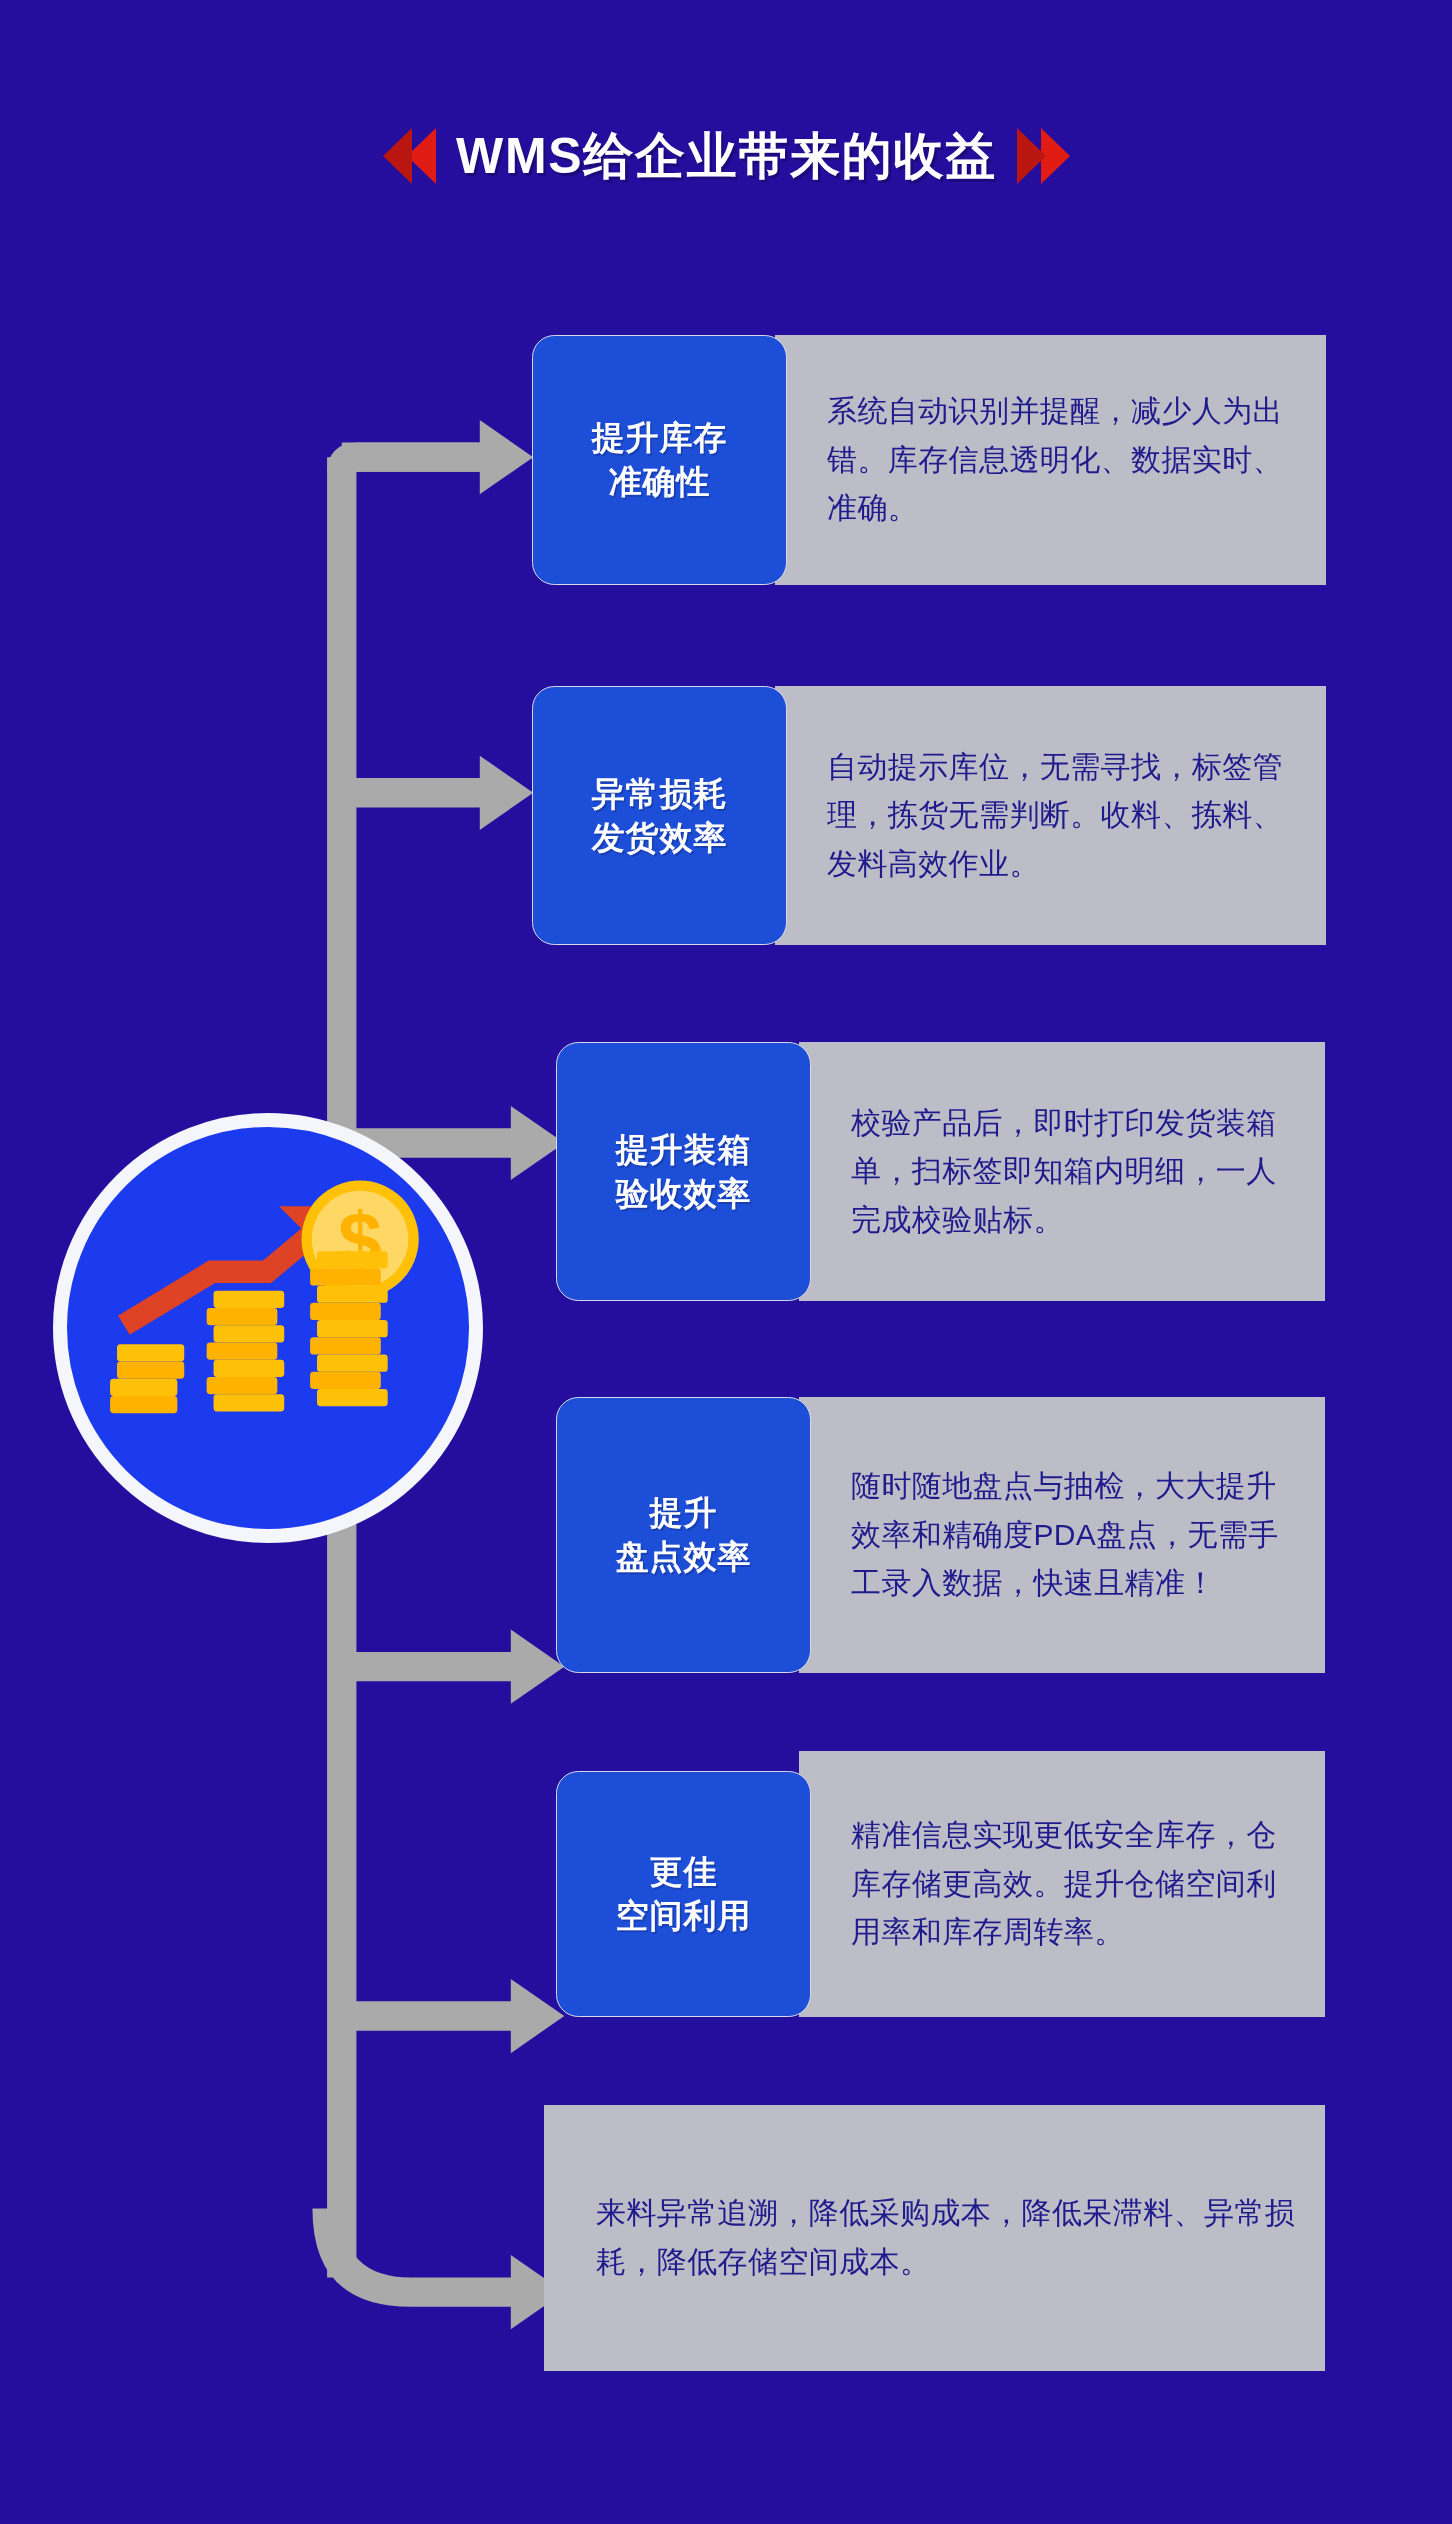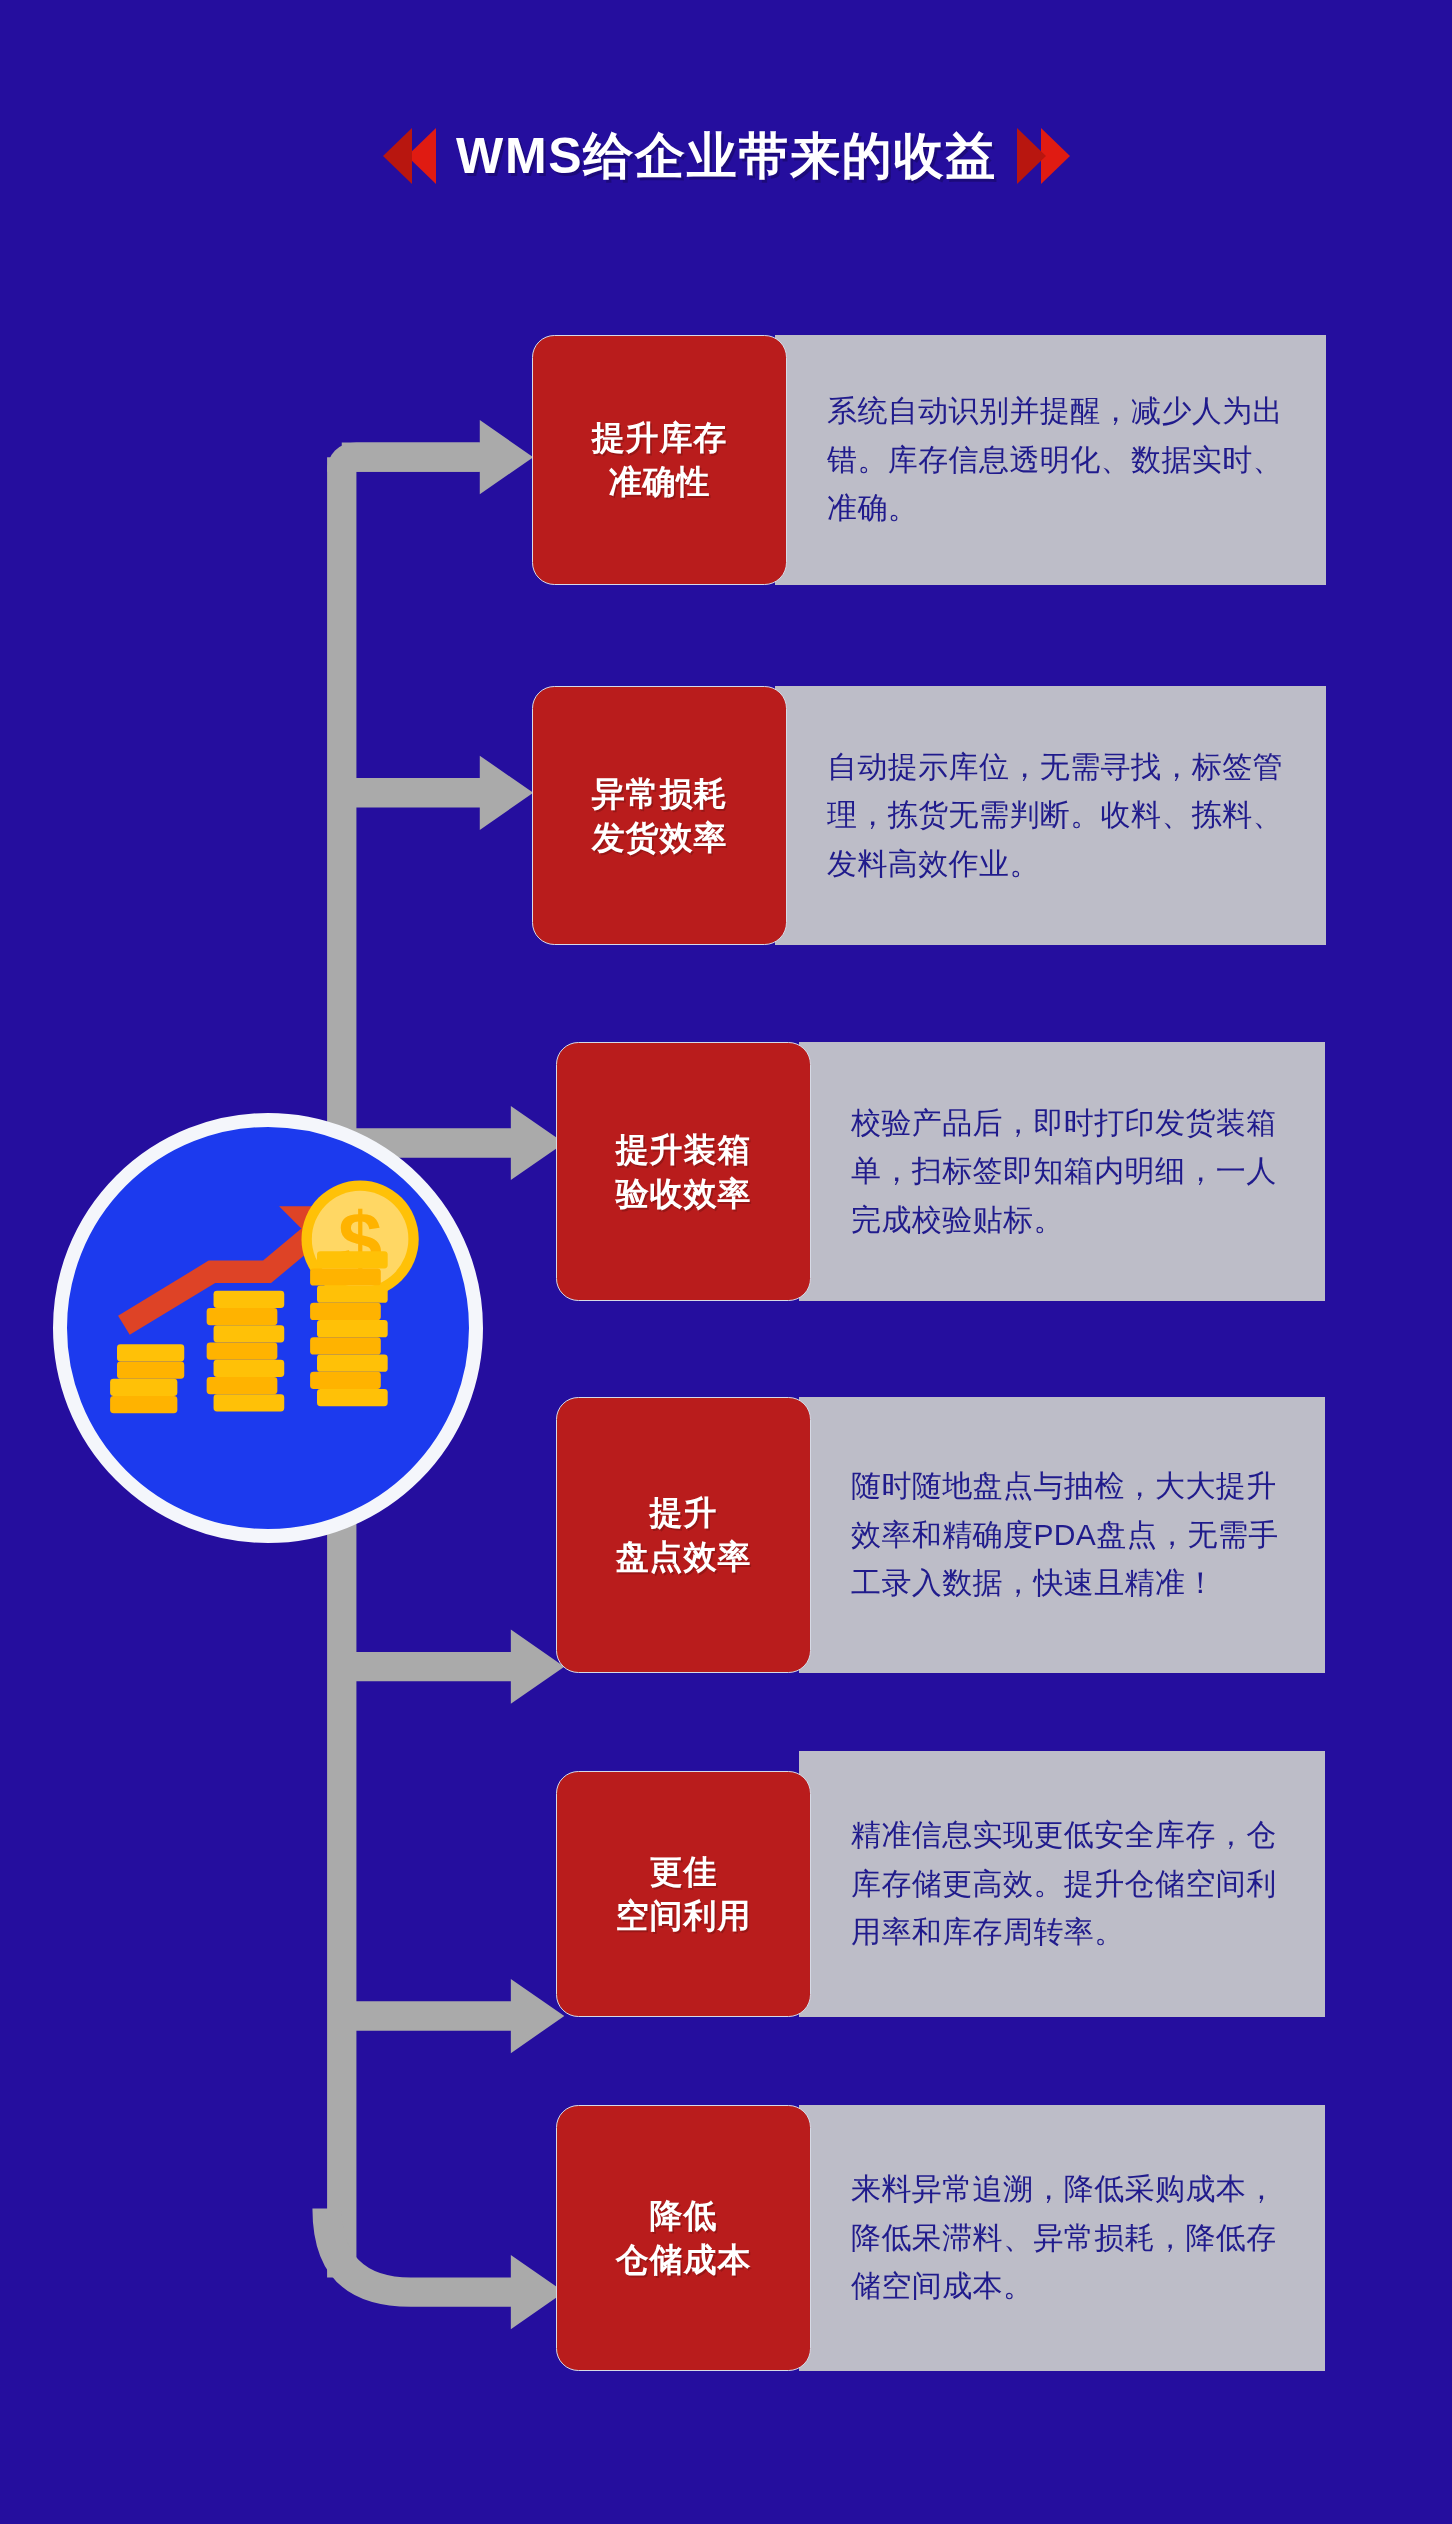--- a/index.html
+++ b/index.html
@@ -72,21 +72,21 @@
   }
   .icon-circle svg { display: block; }
 
   
   .row {
     position: absolute;
     display: flex;
     align-items: stretch;
   }
   .label-card {
-    background: #b91c1c;
+    background: #1d4ed8;
     border: 1.7px solid #D6DAE6;
     border-radius: 22.4px;
     box-sizing: border-box;
     display: flex;
     align-items: center;
     justify-content: center;
     flex: 0 0 auto;
     position: relative;
     z-index: 3;
   }
@@ -247,23 +247,19 @@
     <div class="label-card" style="width:255px;margin-top:20px;">
       <span class="label-text">更佳
 空间利用</span>
     </div>
     <div class="desc-card">
       <span class="desc-text">精准信息实现更低安全库存，仓库存储更高效。提升仓储空间利用率和库存周转率。</span>
     </div>
   </div>
 
   <div class="row" style="left:556px; top:2105px; width:769px; height:266px;">
-    <div class="label-card" style="width:255px;">
-      <span class="label-text">降低
-仓储成本</span>
-    </div>
     <div class="desc-card">
       <span class="desc-text">来料异常追溯，降低采购成本，降低呆滞料、异常损耗，降低存储空间成本。</span>
     </div>
   </div>
 
 </div>
 
 
 </body></html>

